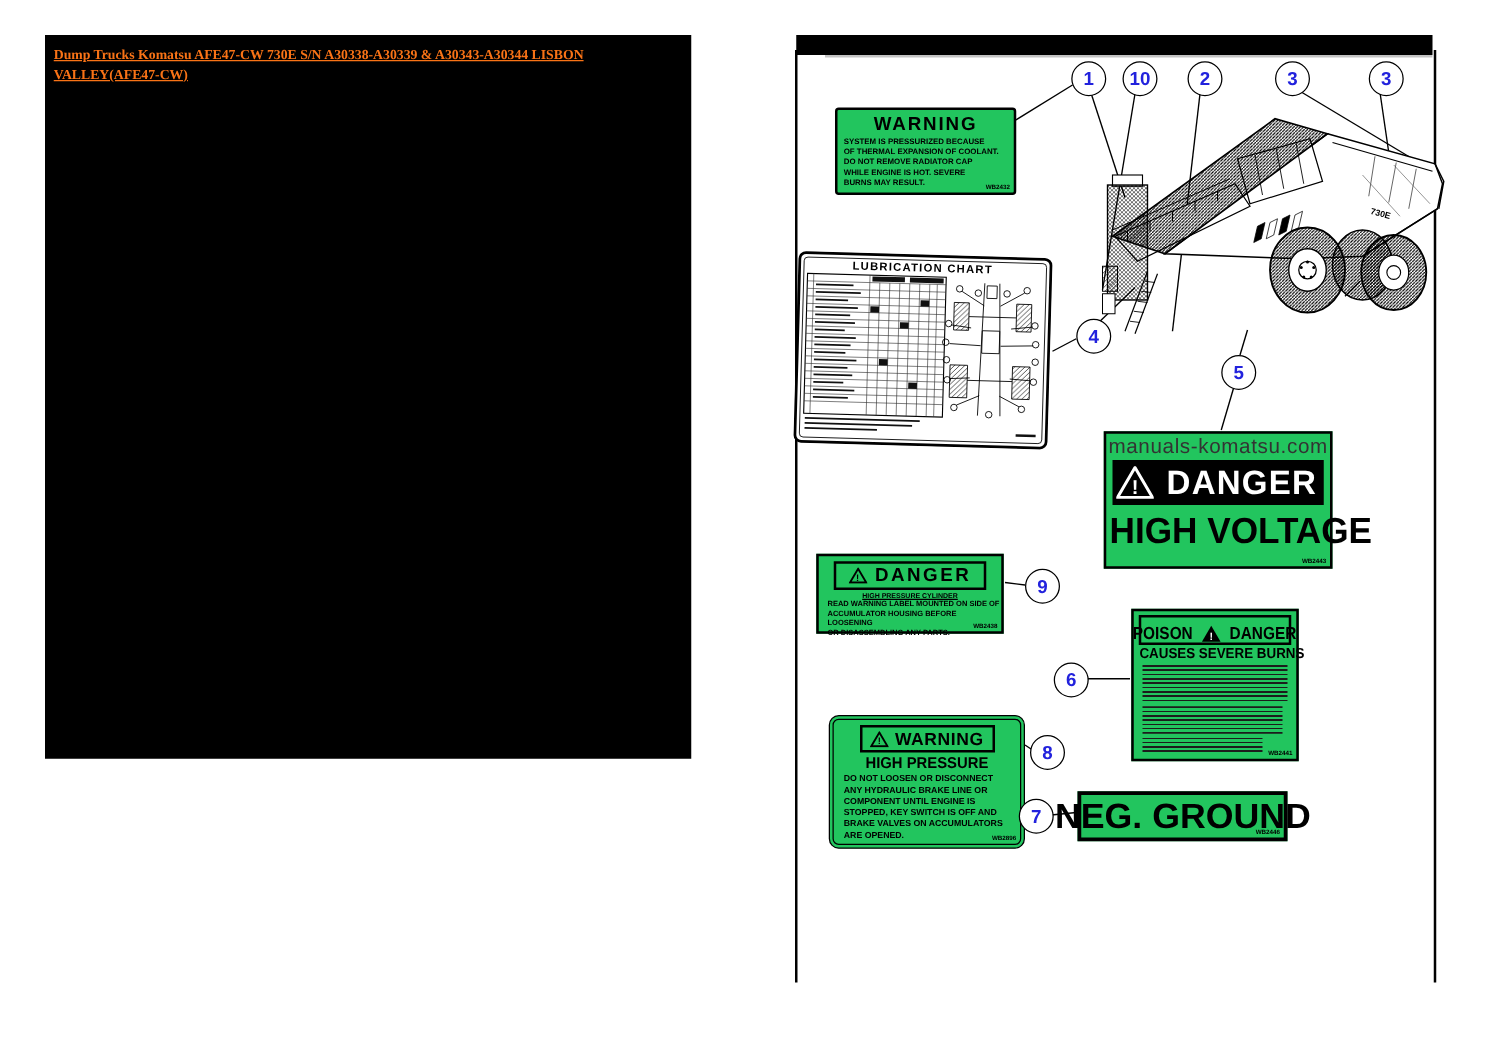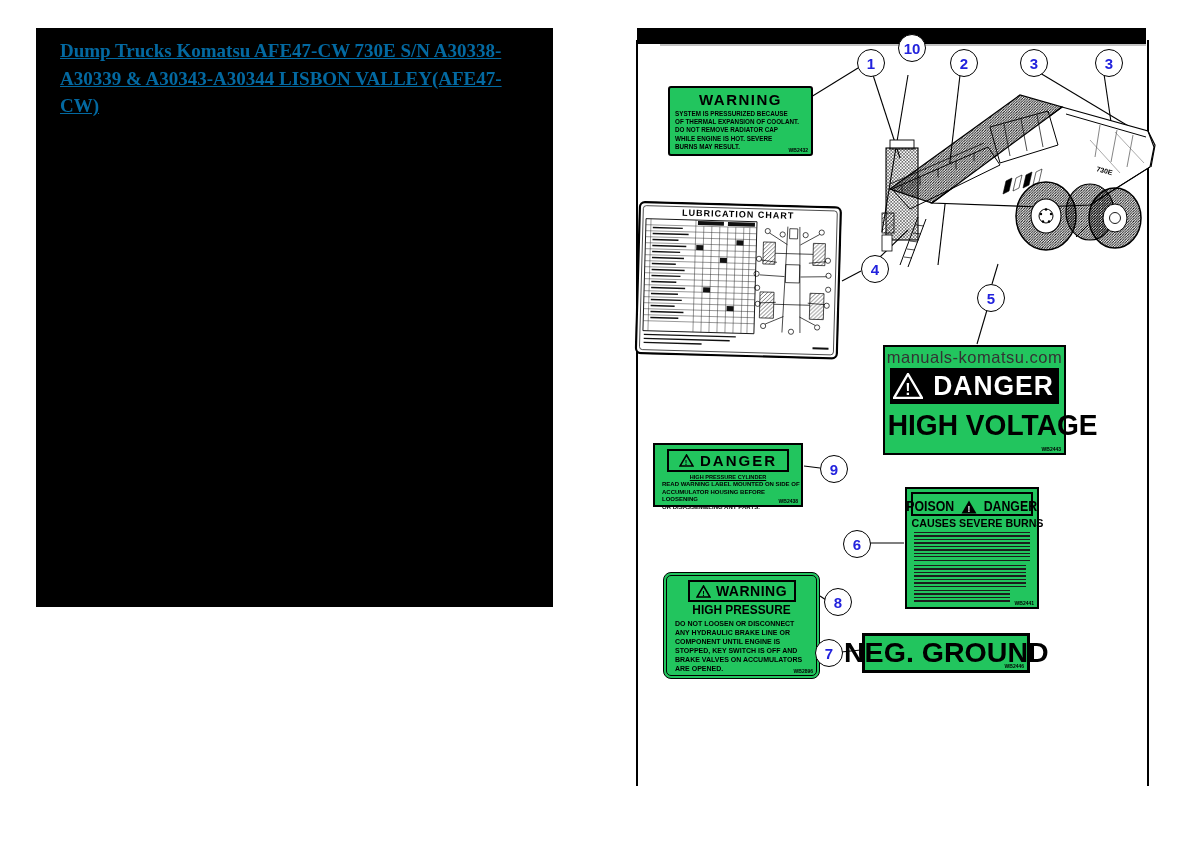--- a/index.html
+++ b/index.html
@@ -1,22 +1,22 @@
 <!DOCTYPE html>
 <html><head>
 <meta charset="utf-8">
 <style>
   html,body{margin:0;padding:0;}
   body{width:1190px;height:842px;position:relative;background:#ffffff;overflow:hidden;
        font-family:"Liberation Sans",sans-serif;}
   .abs{position:absolute;box-sizing:border-box;}
   
   #left-panel{left:36px;top:28px;width:517px;height:579px;background:#000;}
-  #left-panel a{display:block;padding:9px 14px 0 24px;color:#0369a1;font-family:"Liberation Serif",serif;
-       font-weight:bold;font-size:19px;line-height:1.45;text-decoration:underline;}
+  #left-panel a{display:block;padding:9px 14px 0 7px;color:#f97316;font-family:"Liberation Serif",serif;
+       font-weight:bold;font-size:11px;line-height:1.45;text-decoration:underline;}
   
   #top-bar{left:637px;top:28px;width:509px;height:16px;background:#000;}
   #top-bar-shadow{left:660px;top:44px;width:486px;height:2px;background:#c3c3c3;}
   #border-left{left:636px;top:40px;width:2px;height:746px;background:#000;}
   #border-right{left:1147px;top:40px;width:2px;height:746px;background:#000;}
   svg{display:block;}
   
   .lbl{position:absolute;box-sizing:border-box;background:#22c55e;border:2px solid #000;z-index:2;}
   .code{position:absolute;right:3px;bottom:1px;font-size:5px;font-weight:bold;color:#000;letter-spacing:0;}
   .tri{flex:0 0 auto;}
@@ -364,21 +364,21 @@
 </div>
 
 <div class="lbl" id="lbl-neg">
   <span class="txt">NEG. GROUND</span>
   <div class="code">WB2446</div>
 </div>
 
 <div class="callout" style="left:857px;top:49px;">
     <span>1</span>
   </div>
-<div class="callout" style="left:898px;top:34px;">
+<div class="callout" style="left:898px;top:49px;">
     <span>10</span>
   </div>
 <div class="callout" style="left:950px;top:49px;">
     <span>2</span>
   </div>
 <div class="callout" style="left:1020px;top:49px;">
     <span>3</span>
   </div>
 <div class="callout" style="left:1095px;top:49px;">
     <span>3</span>

